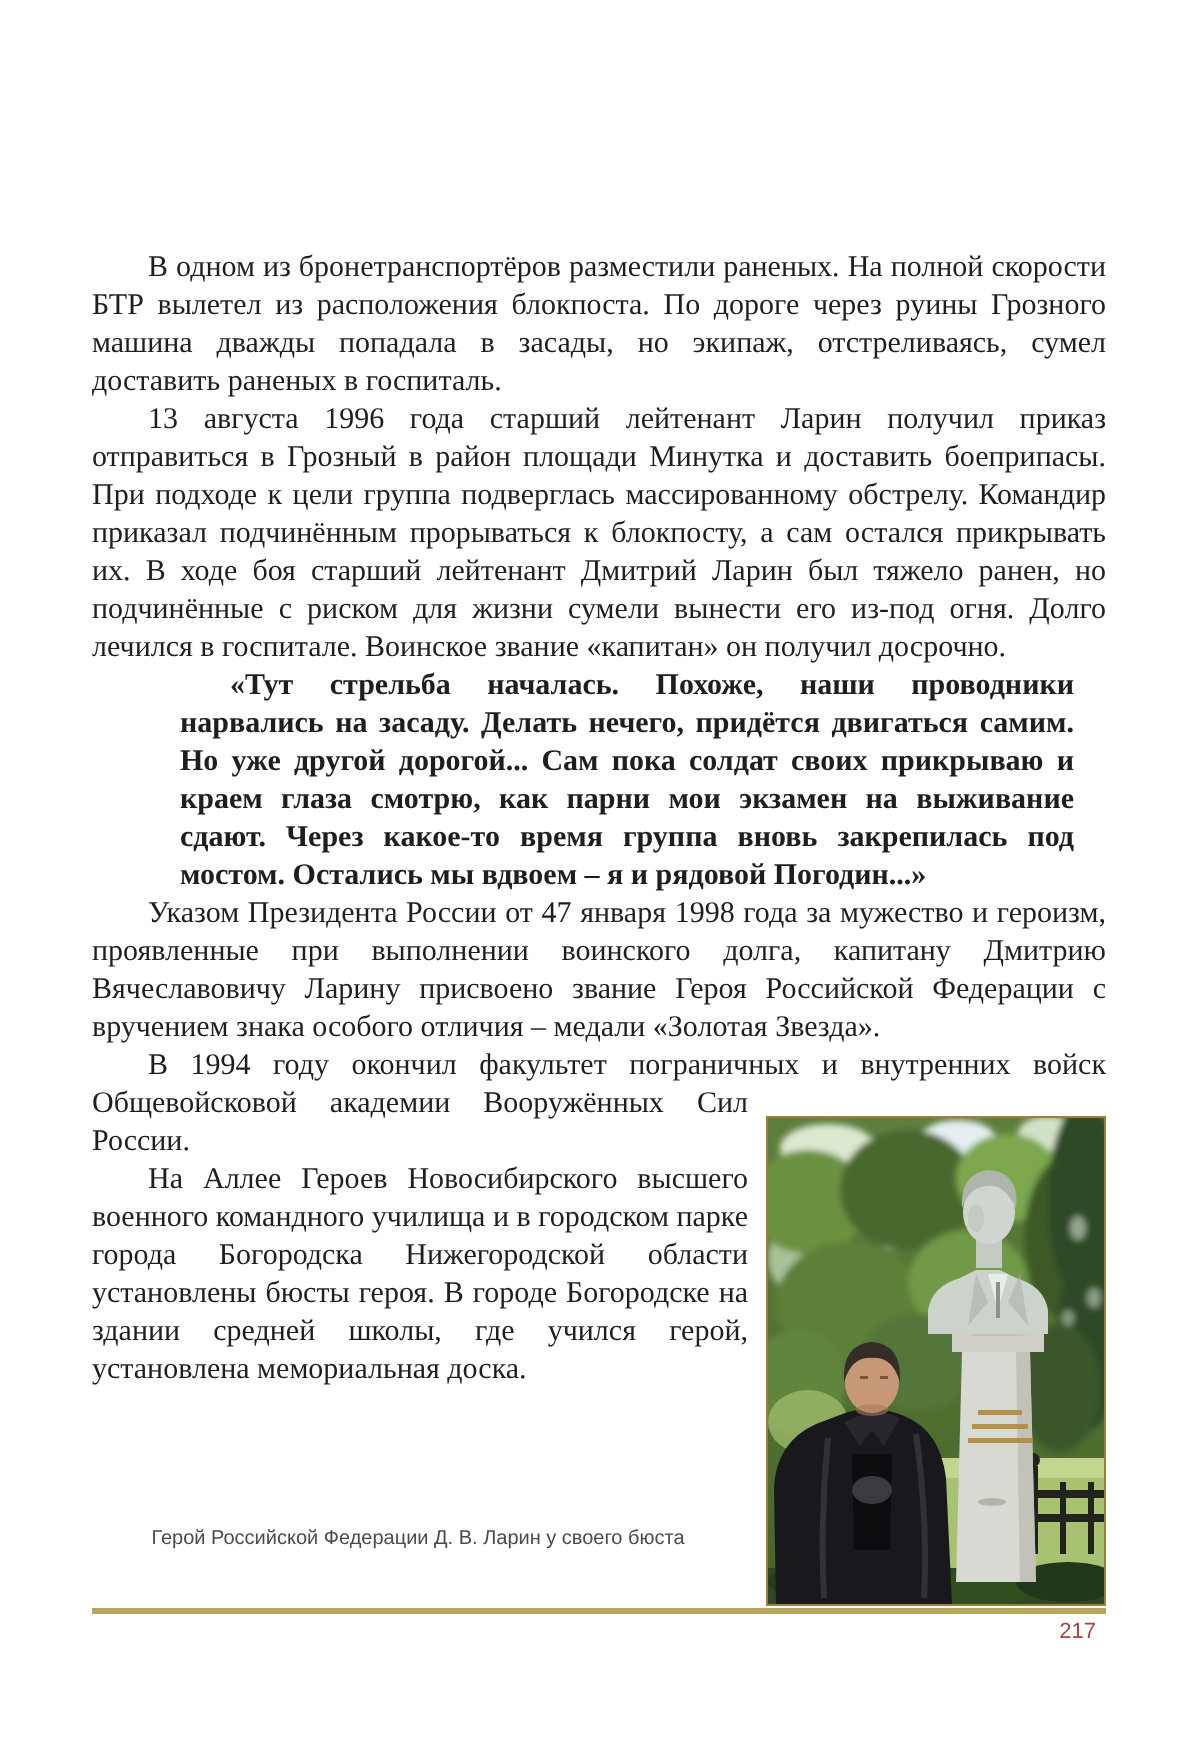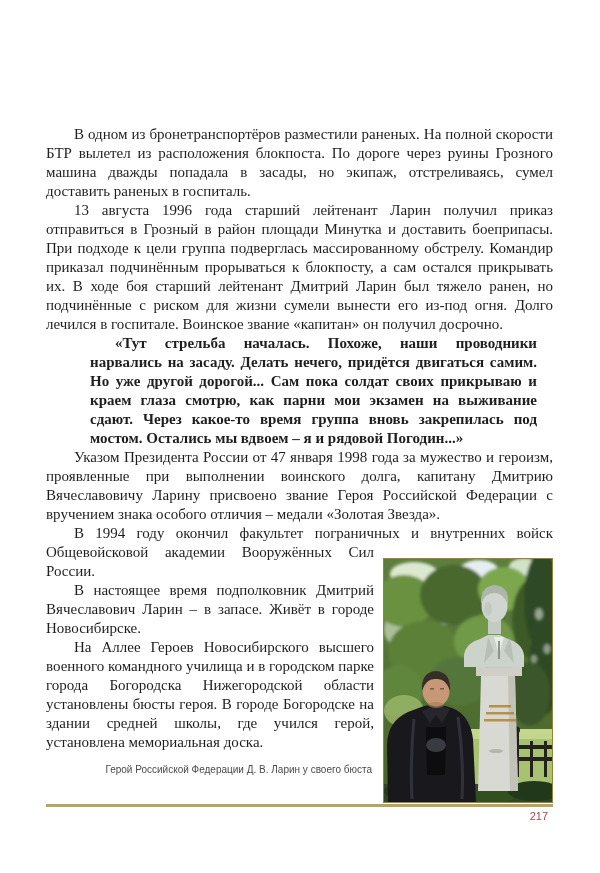--- a/index.html
+++ b/index.html
@@ -33,21 +33,21 @@
   .photo-frame{
     display:block;
     width:168px;height:243px;
     border:1px solid #a08038;
     background:#55763a;
   }
   .photo-frame svg{display:block;}
   .caption{
     position:absolute;
     left:46px;top:764px;width:326px;
-    text-align:right;
+    text-align:center;
     font-family:"Liberation Sans",sans-serif;
     font-size:10px;line-height:11.5px;
     color:#4a4a4a;
   }
   .rule{
     position:absolute;
     left:46px;top:804px;width:507px;height:3px;
     background:#b5a55e;
   }
   .pagenum{
@@ -164,21 +164,20 @@
           <rect x="46" y="129" width="4" height="1.5" fill="#6a4a34" opacity="0.85"></rect>
           <rect x="56" y="129" width="4" height="1.5" fill="#6a4a34" opacity="0.85"></rect>
           <ellipse cx="52" cy="146" rx="8" ry="3" fill="#a87c5c" opacity="0.6"></ellipse>
         </g>
       </svg>
           </span>
         </span>
       <span>Общевойсковой академии Вооружённых Сил России.</span>
     </p>
 
-    <p class="para">В настоящее время подполковник Дмитрий Вячеславович Ларин – в запасе. Живёт в городе Новосибирске.</p>
 
     <p class="para">На Аллее Героев Новосибирского высшего военного командного училища и в городском парке города Богородска Нижегородской области установлены бюсты героя. В городе Богородске на здании средней школы, где учился герой, установлена мемориальная доска.</p>
   </div>
 
   <div class="caption">
     <div>Герой Российской Федерации Д. В. Ларин у своего бюста</div>
   </div>
 
   <div class="rule"></div>
 

